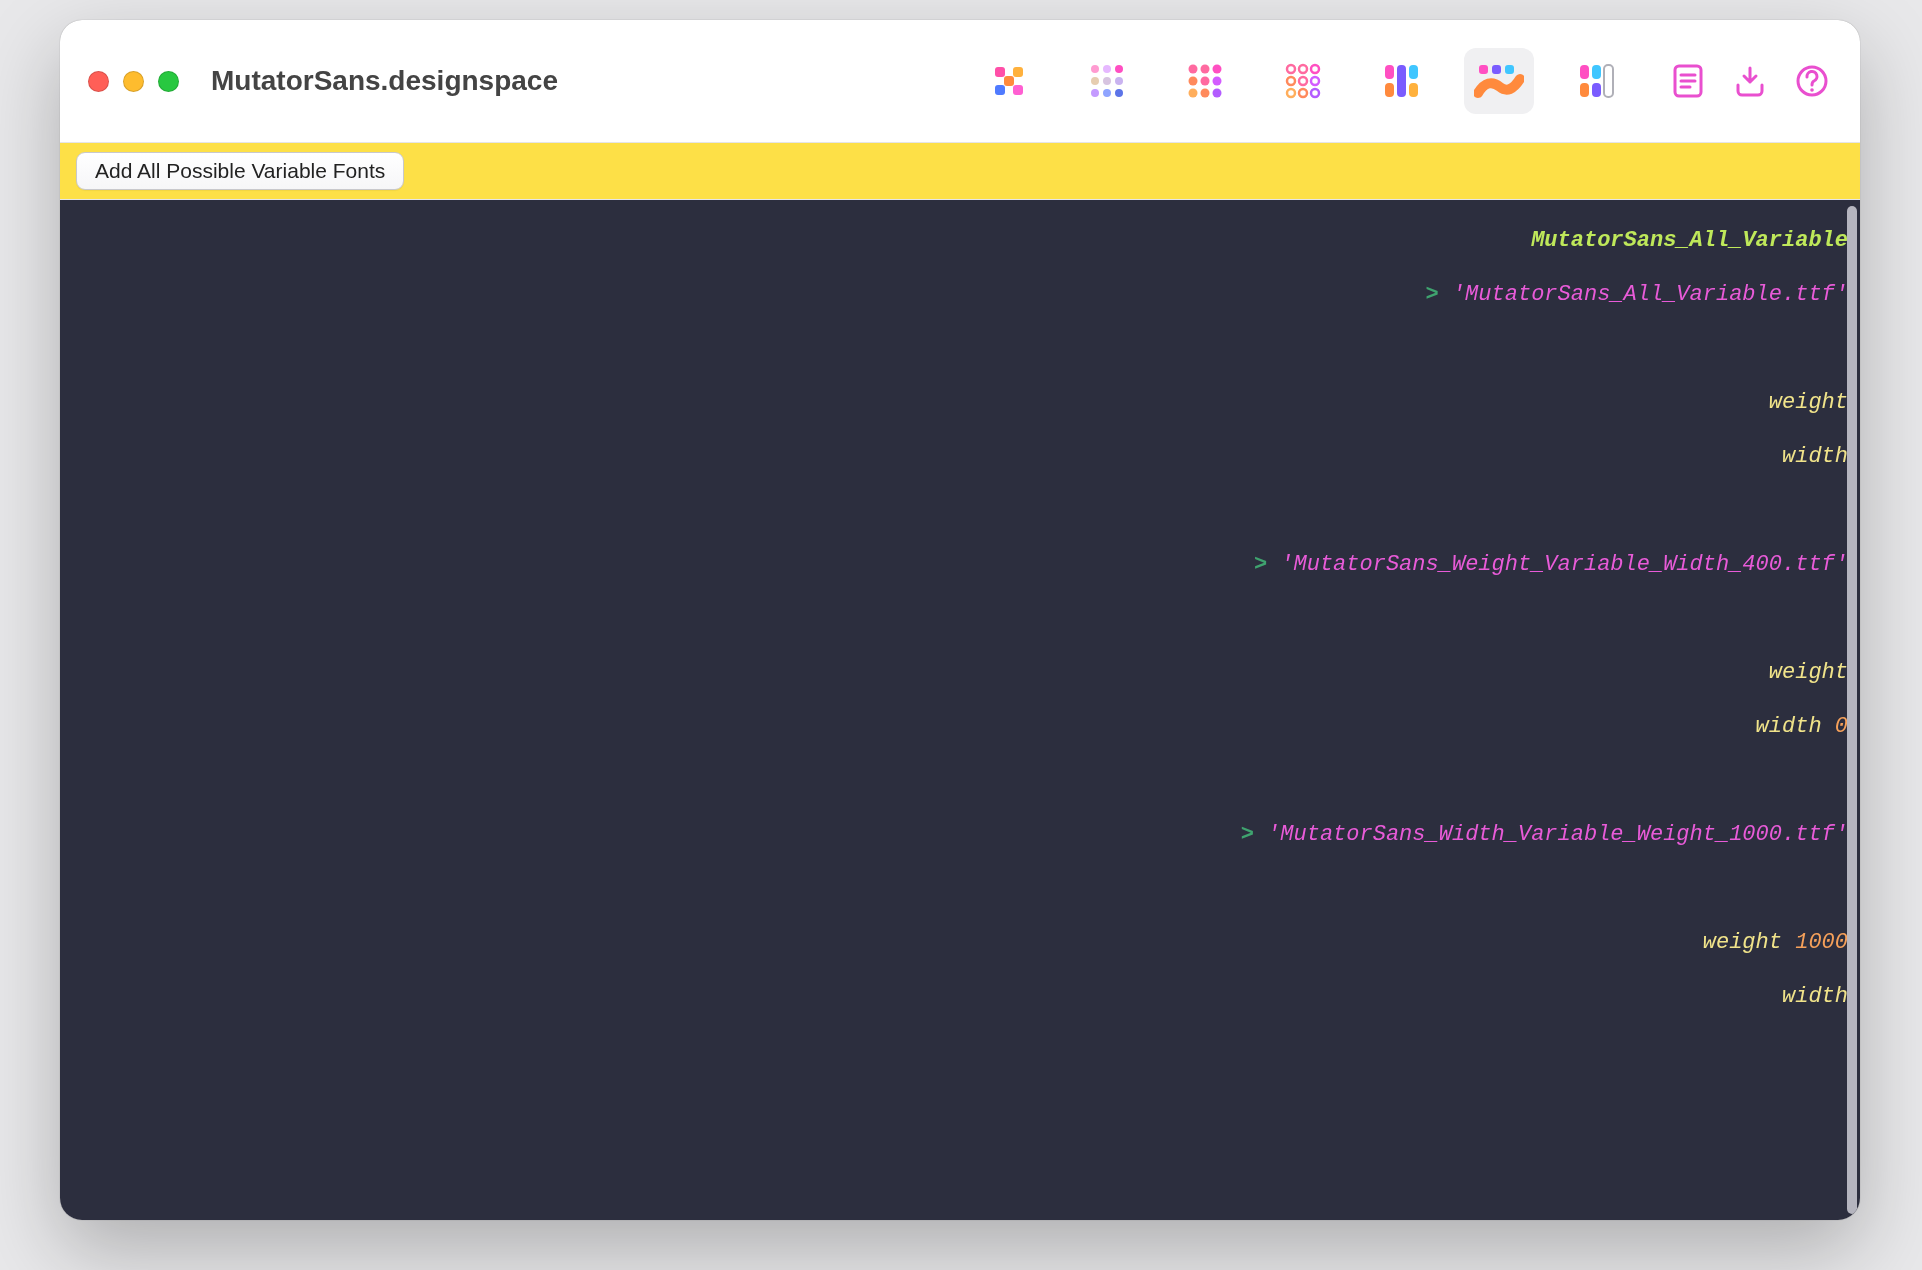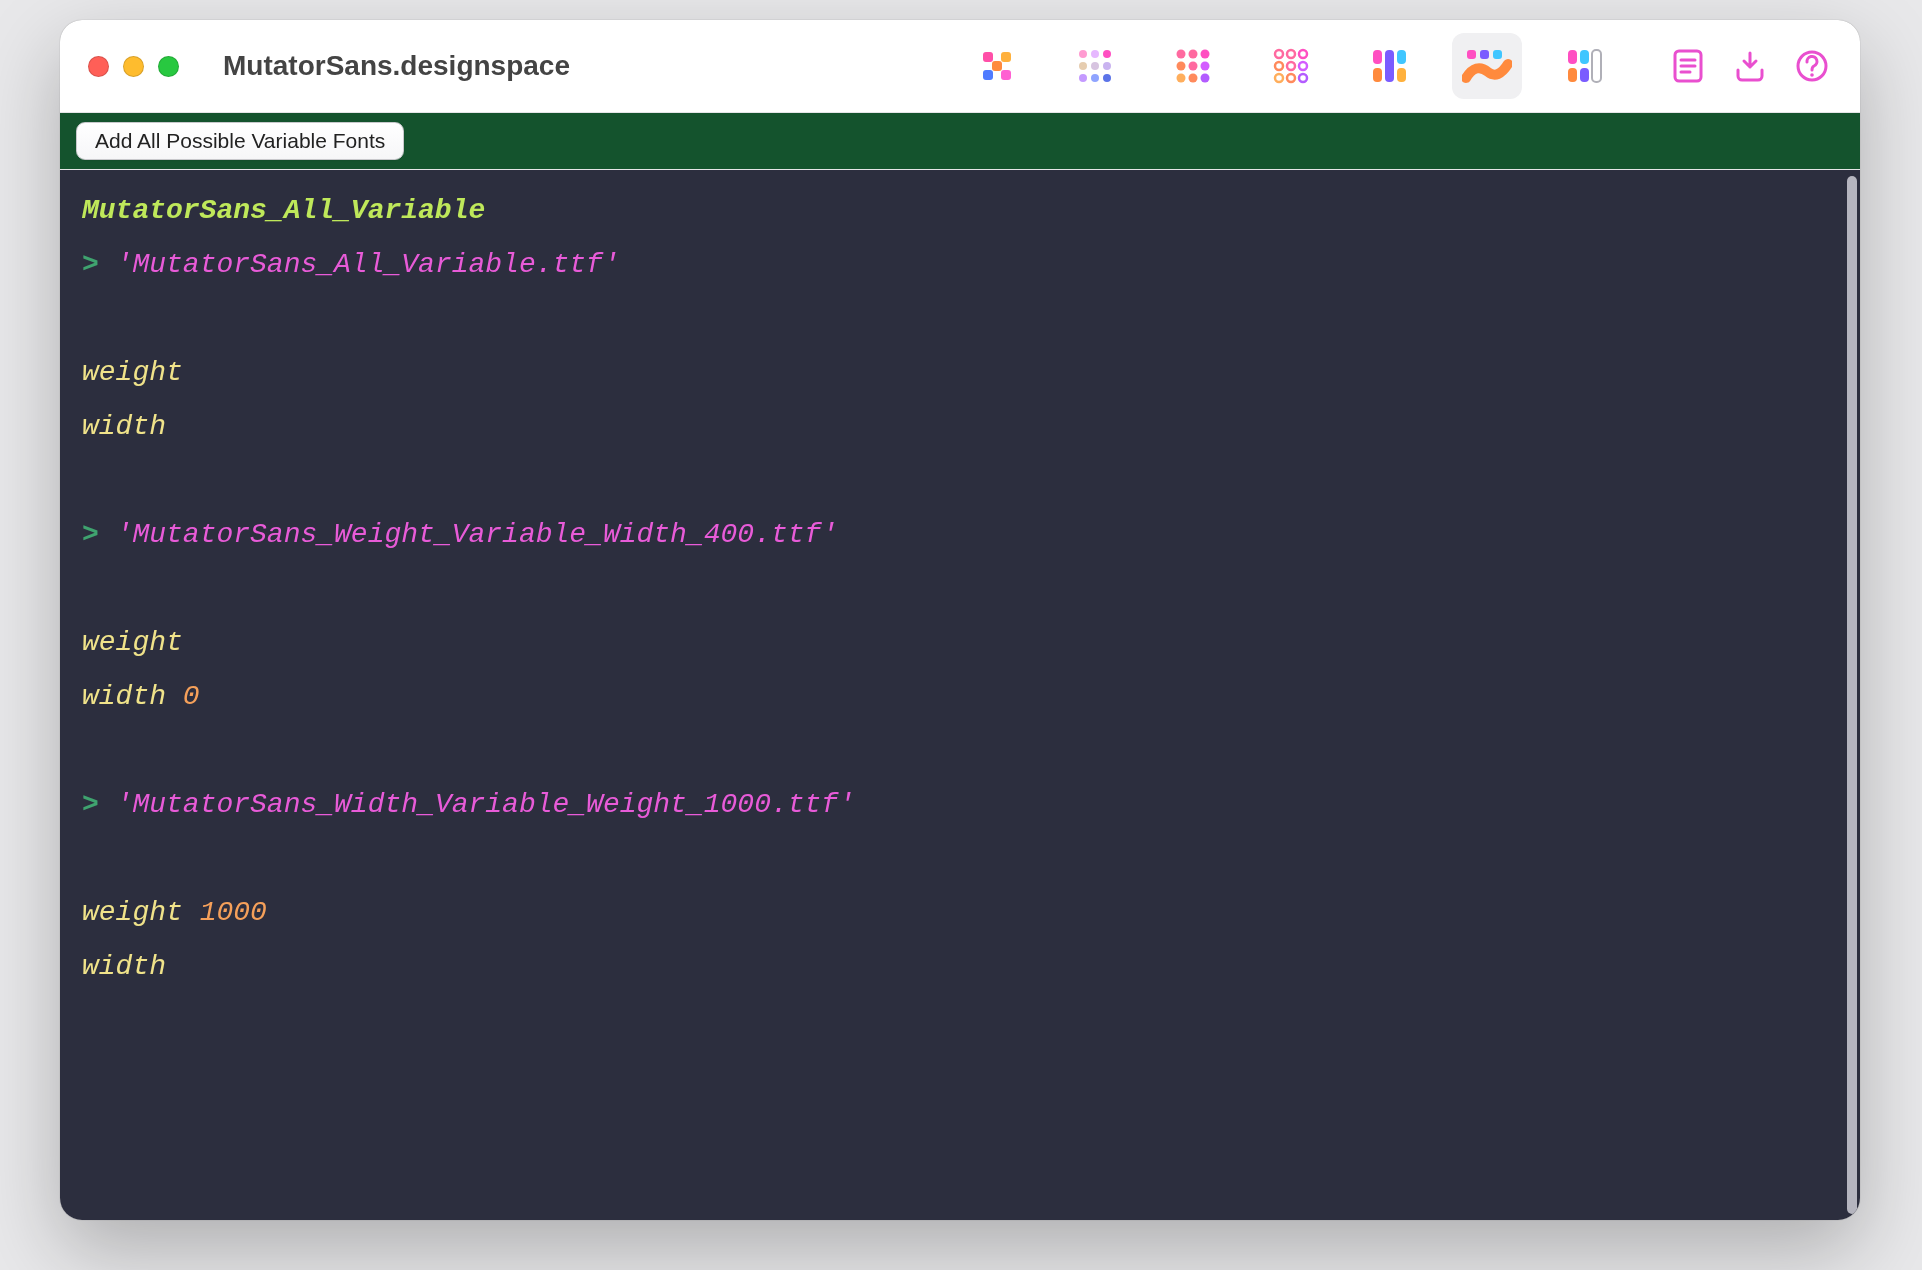--- a/index.html
+++ b/index.html
@@ -36,24 +36,24 @@
     border-radius: 22px;
     box-shadow: 0 30px 80px rgba(0,0,0,0.25), 0 0 1px rgba(0,0,0,0.4);
     overflow: hidden;
     display: flex;
     flex-direction: column;
   }
   .titlebar {
     height: 90px;
     display: flex;
     align-items: center;
-    padding: 1px 28px;
+    padding: 16px 28px;
     border-bottom: 1px solid var(--toolbar-sep);
     flex-shrink: 0;
-    gap: 22px;
+    gap: 10px;
   }
   .traffic-lights {
     display: flex;
     gap: 14px;
     margin-right: 22px;
   }
   .traffic-lights .dot {
     width: 19px; height: 19px; border-radius: 50%;
   }
   .dot.close { background: #ff5f57; border: 1px solid rgba(0,0,0,0.15); }
@@ -90,21 +90,21 @@
     color: var(--pink);
   }
   
   .subtoolbar {
     height: 56px;
     display:flex;
     align-items:center;
     padding: 0 16px;
     border-bottom: 1px solid var(--toolbar-sep);
     flex-shrink: 0;
-    background: #14532d;
+    background: #fde047;
   }
   .mac-button {
     padding: 6px 18px;
     font-size: 21px;
     border-radius: 9px;
     border: 1px solid #c8c8cc;
     background: linear-gradient(#fff, #f6f6f8);
     box-shadow: 0 1px 1px rgba(0,0,0,0.05);
     color: #222;
   }
@@ -114,24 +114,25 @@
     position: relative;
     overflow: hidden;
     background: var(--terminal-bg);
   }
   .terminal {
     position:absolute;
     left:0; top:0; right:12px; bottom:0;
     padding: 14px 0 30px 0;
     font-family: "Menlo","Consolas","Courier New",monospace;
     font-style: italic;
-    font-size: 28px;
+    font-size: 22px;
     line-height: 54px;
     color: var(--terminal-yellow);
     overflow-y: auto;
+    text-align: right;
   }
   .terminal .line { white-space: pre; padding-left: 22px; }
   .h   { color: var(--terminal-green); font-weight: 600; }
   .arr { color: var(--terminal-arrow); font-weight: 700; }
   .str { color: var(--terminal-magenta); }
   .ax  { color: var(--terminal-yellow); }
   .num { color: var(--terminal-orange); }
   .indent1 { padding-left: 74px; }
   .scrollbar-track {
     position:absolute;

